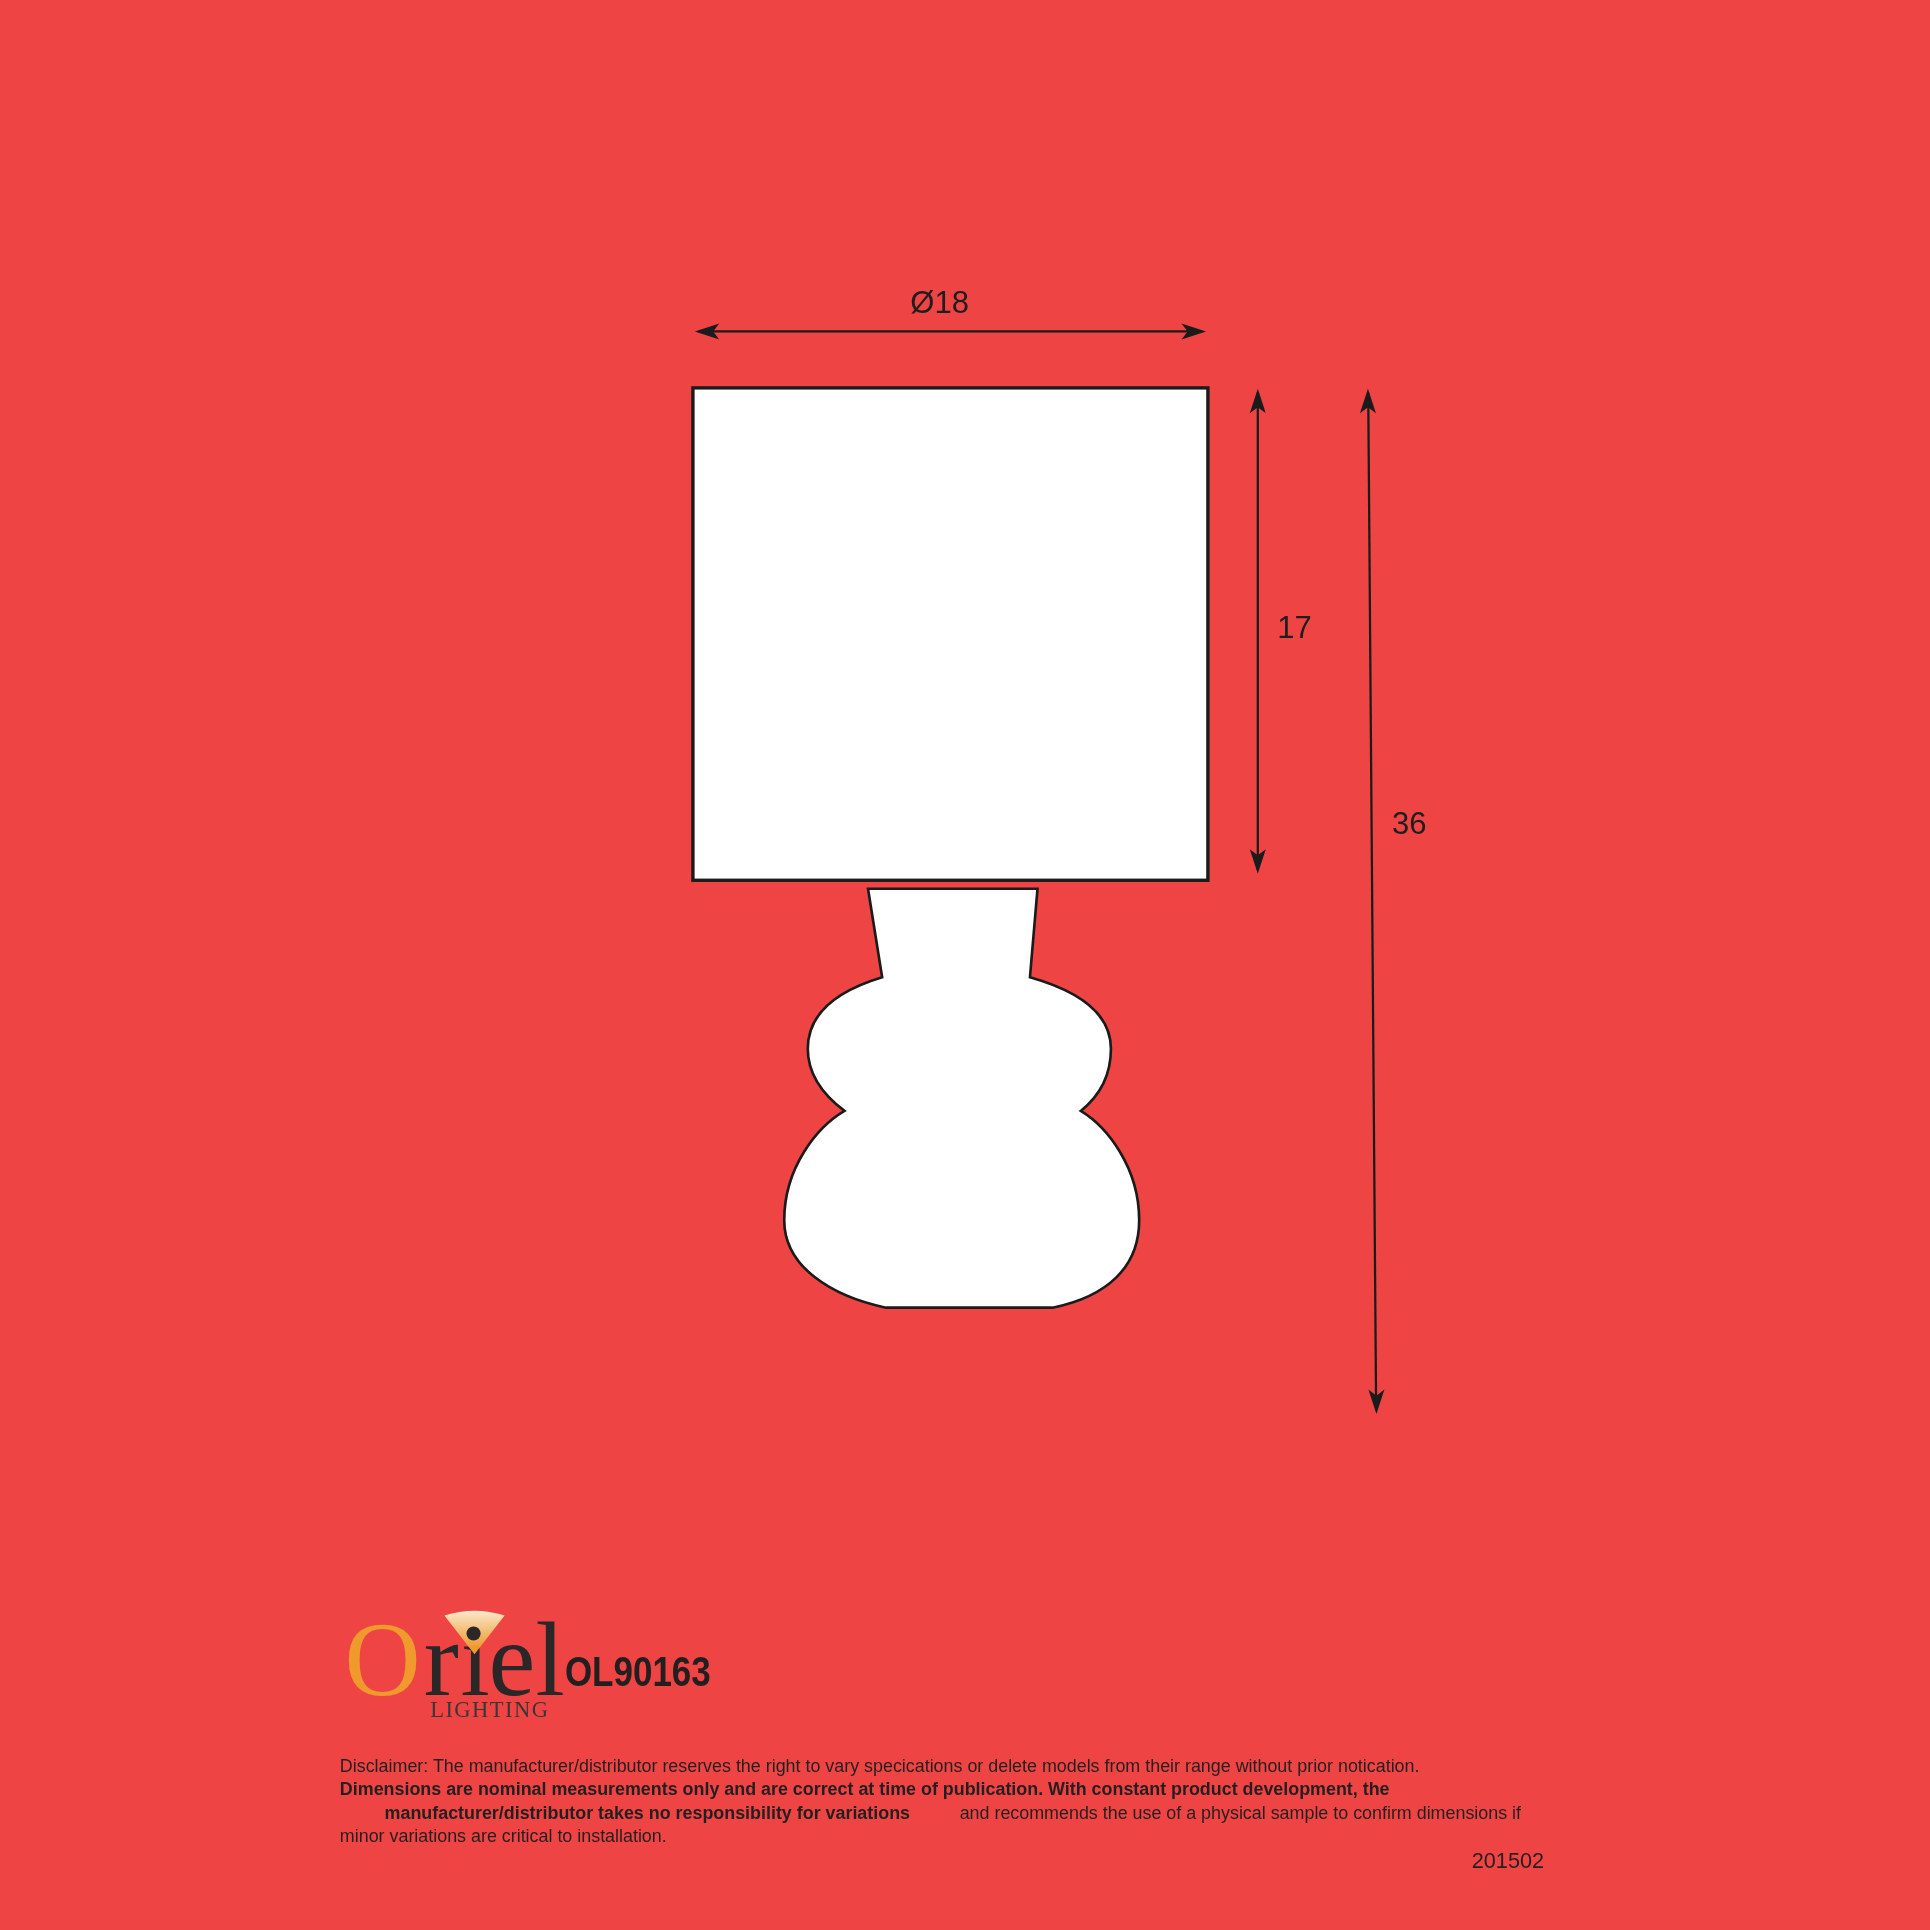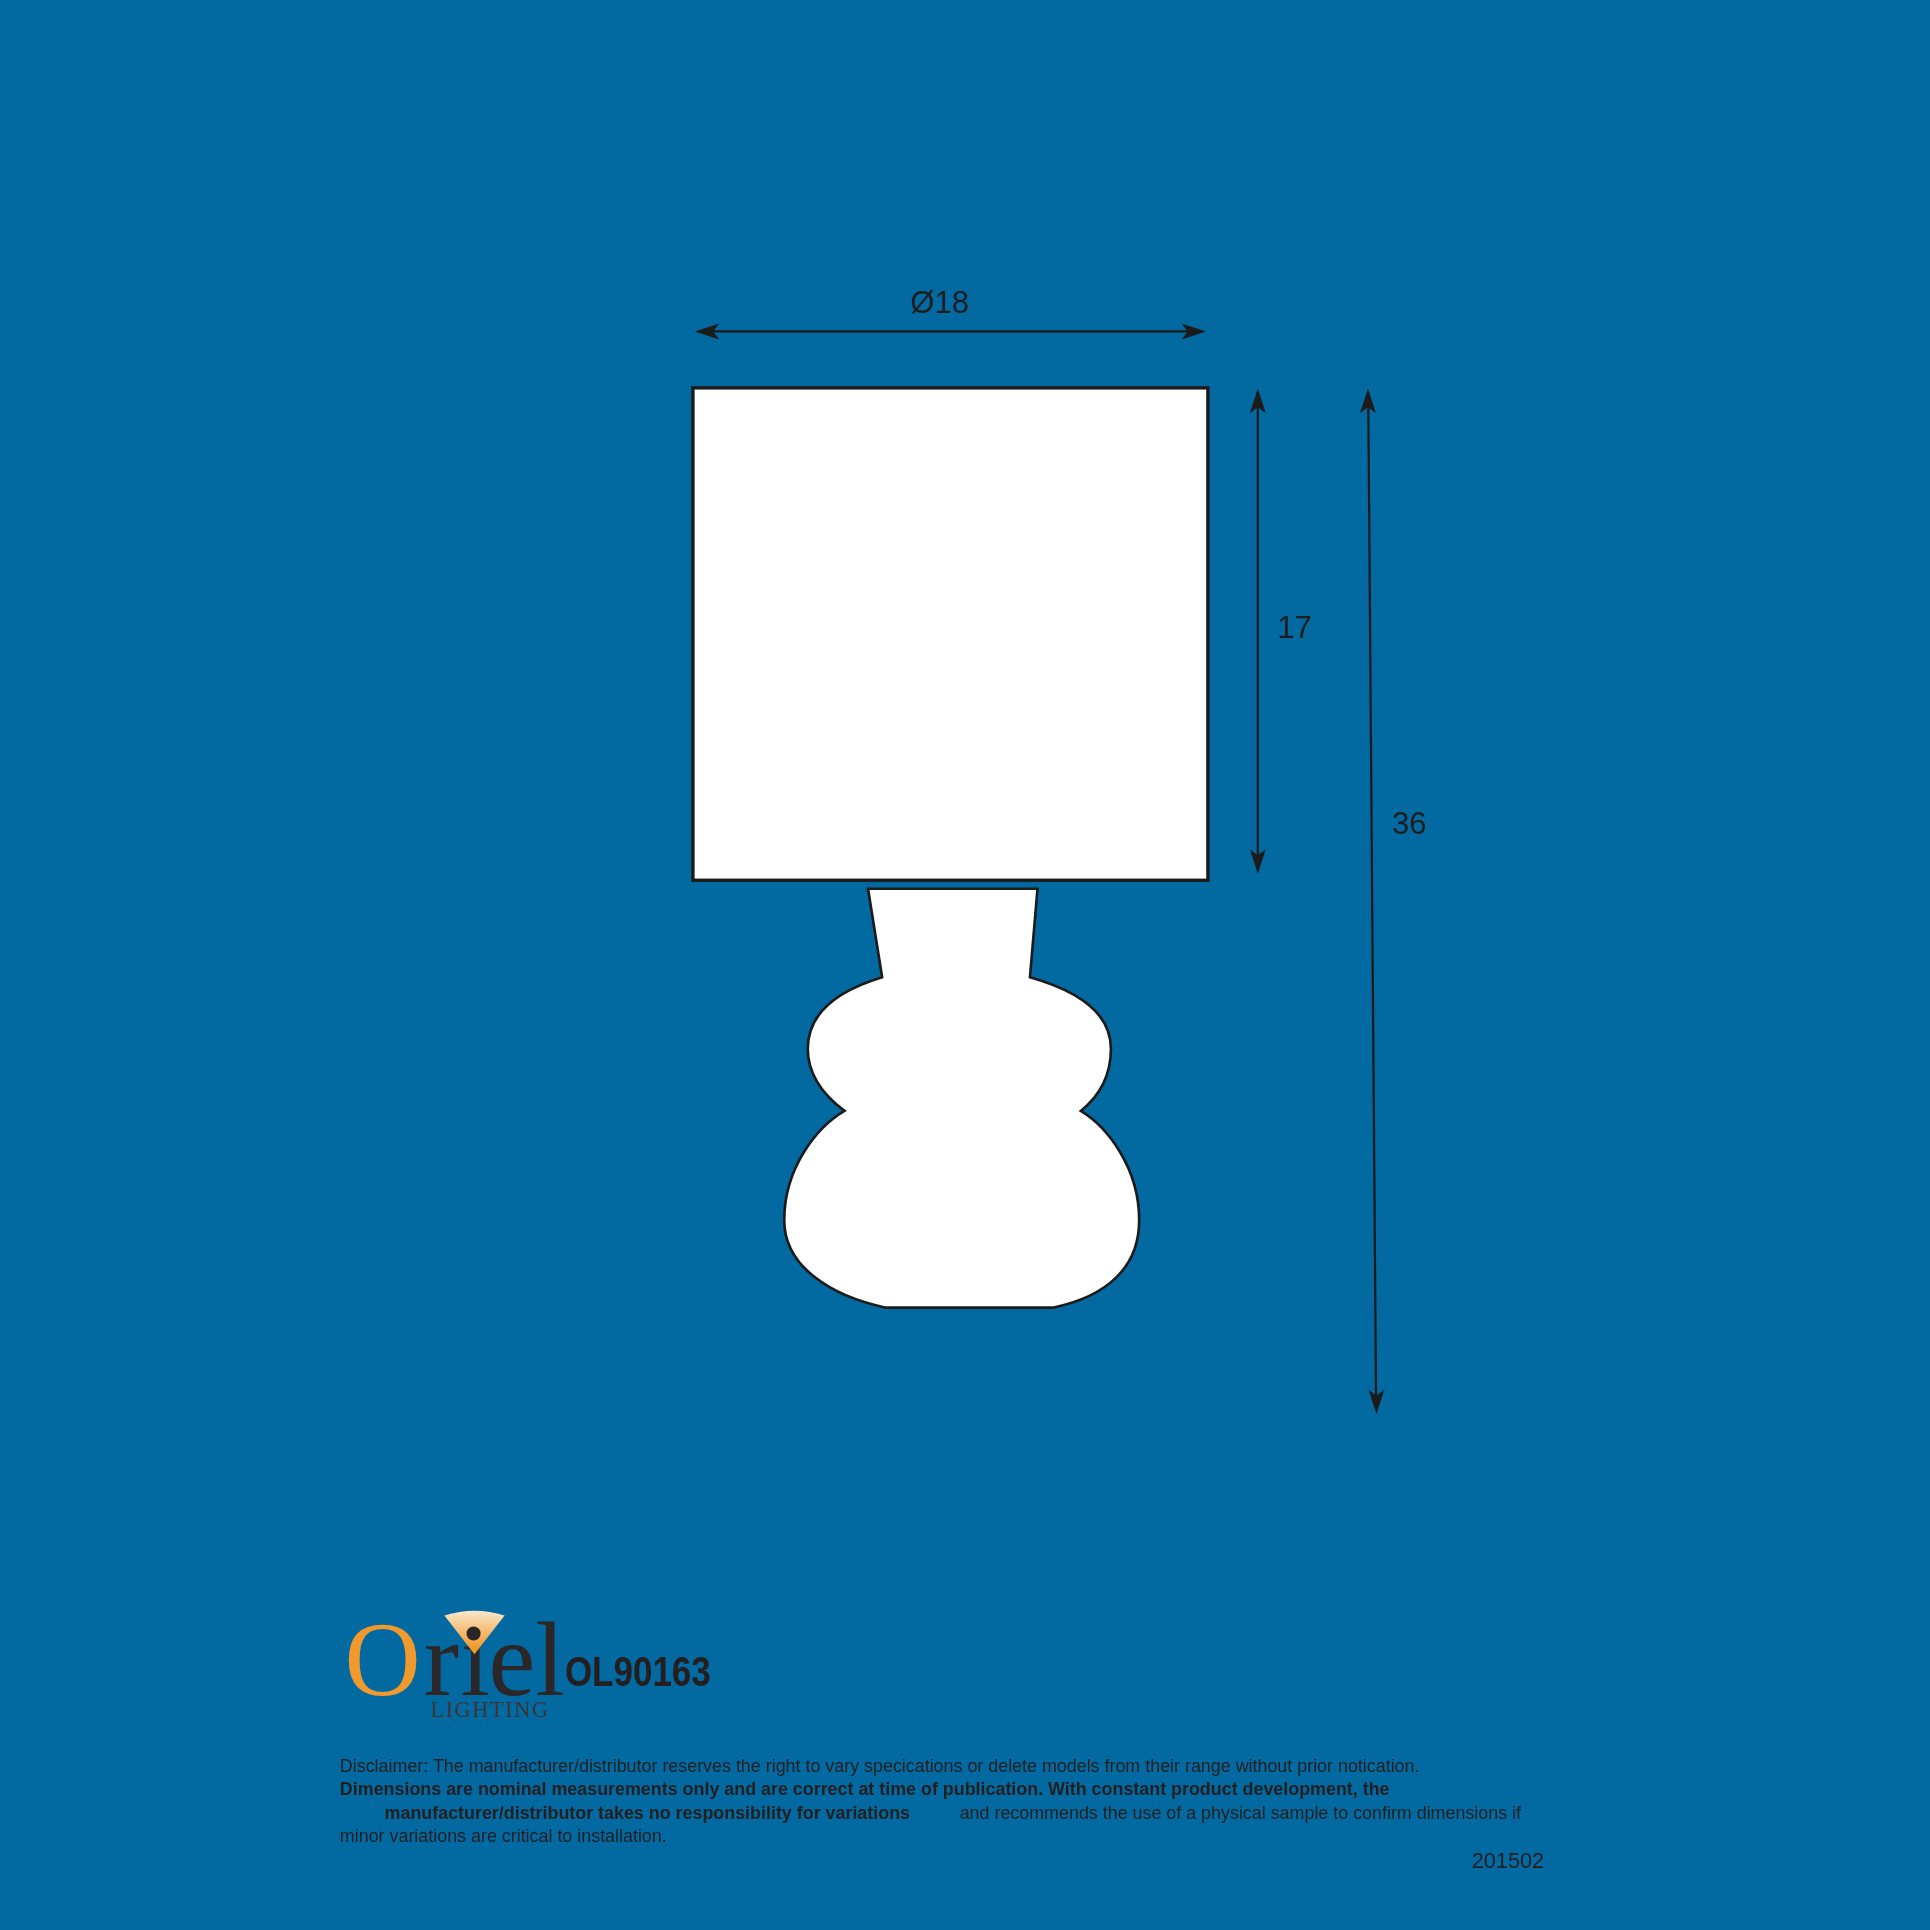--- a/index.html
+++ b/index.html
@@ -1,17 +1,17 @@
 <!DOCTYPE html>
 <html style="font-size:15px"><head>
 <meta charset="utf-8">
 <style>
   html,body { margin:0; padding:0; background:#ffffff; }
   #canvas {
-    position:relative; width:1930px; height:1930px; background:#0369a1;
+    position:relative; width:1930px; height:1930px; background:#ef4444;
     font-family:"Liberation Sans", sans-serif; overflow:hidden;
   }
   svg { position:absolute; left:0; top:0; }
   .dim-label {
     font-family:"Liberation Sans", sans-serif;
     font-size:33px; fill:#1e1e1e;
   }
   .logo-main { font-family:"Liberation Serif", serif; font-size:112px; }
   .logo-sub  {
     font-family:"Liberation Serif", serif; font-size:24px;

